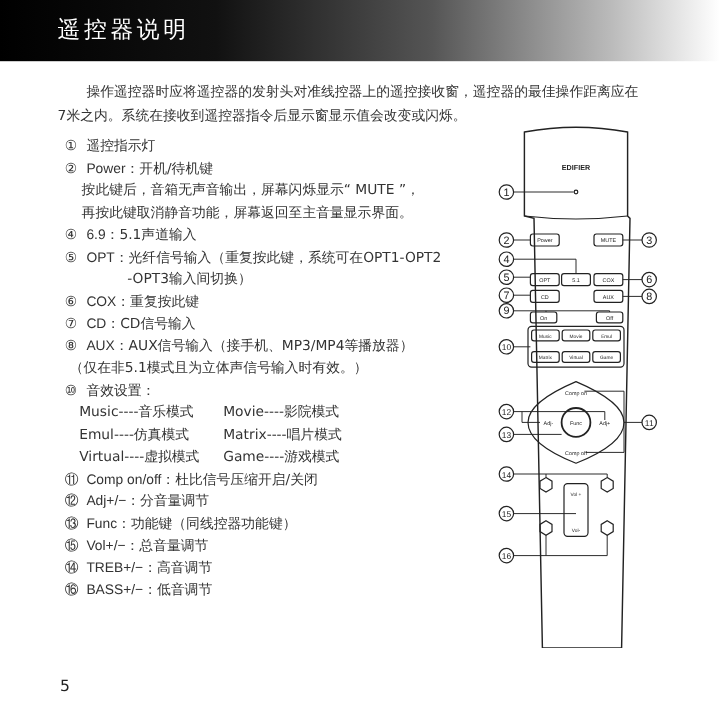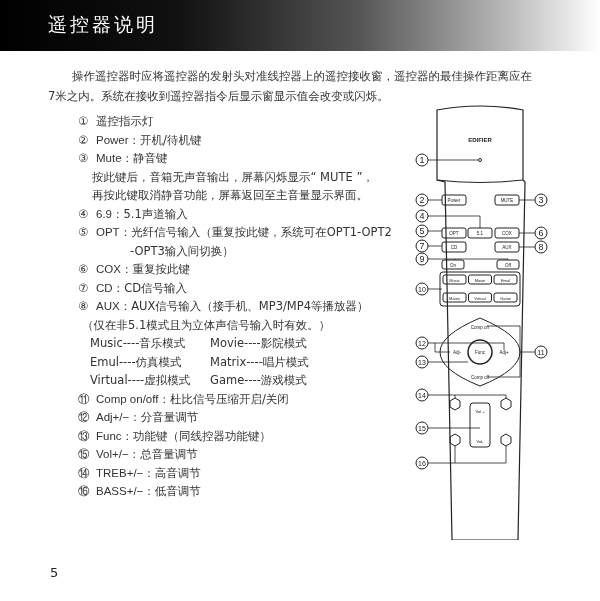--- a/index.html
+++ b/index.html
@@ -4,21 +4,21 @@
 <style>
   * { margin:0; padding:0; box-sizing:border-box; }
   html, body { width:600px; height:601px; background:#fff; overflow:hidden; }
   body { position:relative; font-family:"DejaVu Sans", "Liberation Sans", sans-serif; color:#222; }
   .header { position:absolute; left:0; top:0; width:600px; height:51px;
     background:linear-gradient(to right,#000 0%,#111 30%,#555 60%,#bbb 85%,#fff 100%); }
   .header-title { position:absolute; left:48px; top:12px; font-size:19px; color:#fff; letter-spacing:3px;text-align:right; }
   .intro { position:absolute; left:48px; top:66px; width:510px; font-size:11.5px; line-height:20px; color:#333; }
   .intro .indent { display:inline-block; width:24px; }
   .list { position:absolute; left:54px; top:112px; width:350px; font-size:11.5px; color:#333; }
-  .row { height:18.5px; line-height:18.5px; white-space:nowrap;margin-left:24px; }
+  .row { height:18.5px; line-height:18.5px; white-space:nowrap; }
   .row .num { display:inline-block; width:18px; }
   .row .key { font-family:"Liberation Sans", sans-serif; }
   .row.sub { padding-left:14px; }
   .row.sub2 { padding-left:52px; }
   .row.sub3 { padding-left:4px; }
   .mode { padding-left:12px;text-decoration:underline; }
   .mode span { display:inline-block; width:120px; }
   .page-num { position:absolute; left:50px; top:565px; font-size:13px; color:#222; }
   svg { position:absolute; left:400px; top:100px; }
   svg text { font-family:"Liberation Sans", sans-serif; }
@@ -31,30 +31,30 @@
 </div>
 
 <div class="intro">
   <div><span class="indent"></span><span>操作遥控器时应将遥控器的发射头对准线控器上的遥控接收窗，遥控器的最佳操作距离应在</span></div>
   <div>7米之内。系统在接收到遥控器指令后显示窗显示值会改变或闪烁。</div>
 </div>
 
 <div class="list">
   <div class="row"><span class="num">①</span><span class="key"></span><span>遥控指示灯</span></div>
   <div class="row"><span class="num">②</span><span class="key">Power：</span><span>开机/待机键</span></div>
-  <div class="row"><span class="num">③</span><span class="key">Mute：</span><span>静音键</span></div>
   <div class="row sub"><span>按此键后，音箱无声音输出，屏幕闪烁显示“ MUTE ”，</span></div>
   <div class="row sub"><span>再按此键取消静音功能，屏幕返回至主音量显示界面。</span></div>
   <div class="row"><span class="num">④</span><span class="key">6.9：</span><span>5.1声道输入</span></div>
   <div class="row"><span class="num">⑤</span><span class="key">OPT：</span><span>光纤信号输入（重复按此键，系统可在OPT1-OPT2</span></div>
   <div class="row sub2"><span>-OPT3输入间切换）</span></div>
   <div class="row"><span class="num">⑥</span><span class="key">COX：</span><span>重复按此键</span></div>
   <div class="row"><span class="num">⑦</span><span class="key">CD：</span><span>CD信号输入</span></div>
   <div class="row"><span class="num">⑧</span><span class="key">AUX：</span><span>AUX信号输入（接手机、MP3/MP4等播放器）</span></div>
   <div class="row sub3"><span>（仅在非5.1模式且为立体声信号输入时有效。）</span></div>
+  <div class="row"><span class="num">⑩</span><span class="key">音效设置：</span></div>
   <div class="row mode"><span>Music----音乐模式</span><span>Movie----影院模式</span></div>
   <div class="row mode"><span>Emul----仿真模式</span><span>Matrix----唱片模式</span></div>
   <div class="row mode"><span>Virtual----虚拟模式</span><span>Game----游戏模式</span></div>
   <div class="row"><span class="num">⑪</span><span class="key">Comp on/off：</span><span>杜比信号压缩开启/关闭</span></div>
   <div class="row"><span class="num">⑫</span><span class="key">Adj+/−：</span><span>分音量调节</span></div>
   <div class="row"><span class="num">⑬</span><span class="key">Func：</span><span>功能键（同线控器功能键）</span></div>
   <div class="row"><span class="num">⑮</span><span class="key">Vol+/−：</span><span>总音量调节</span></div>
   <div class="row"><span class="num">⑭</span><span class="key">TREB+/−：</span><span>高音调节</span></div>
   <div class="row"><span class="num">⑯</span><span class="key">BASS+/−：</span><span>低音调节</span></div>
 </div>

